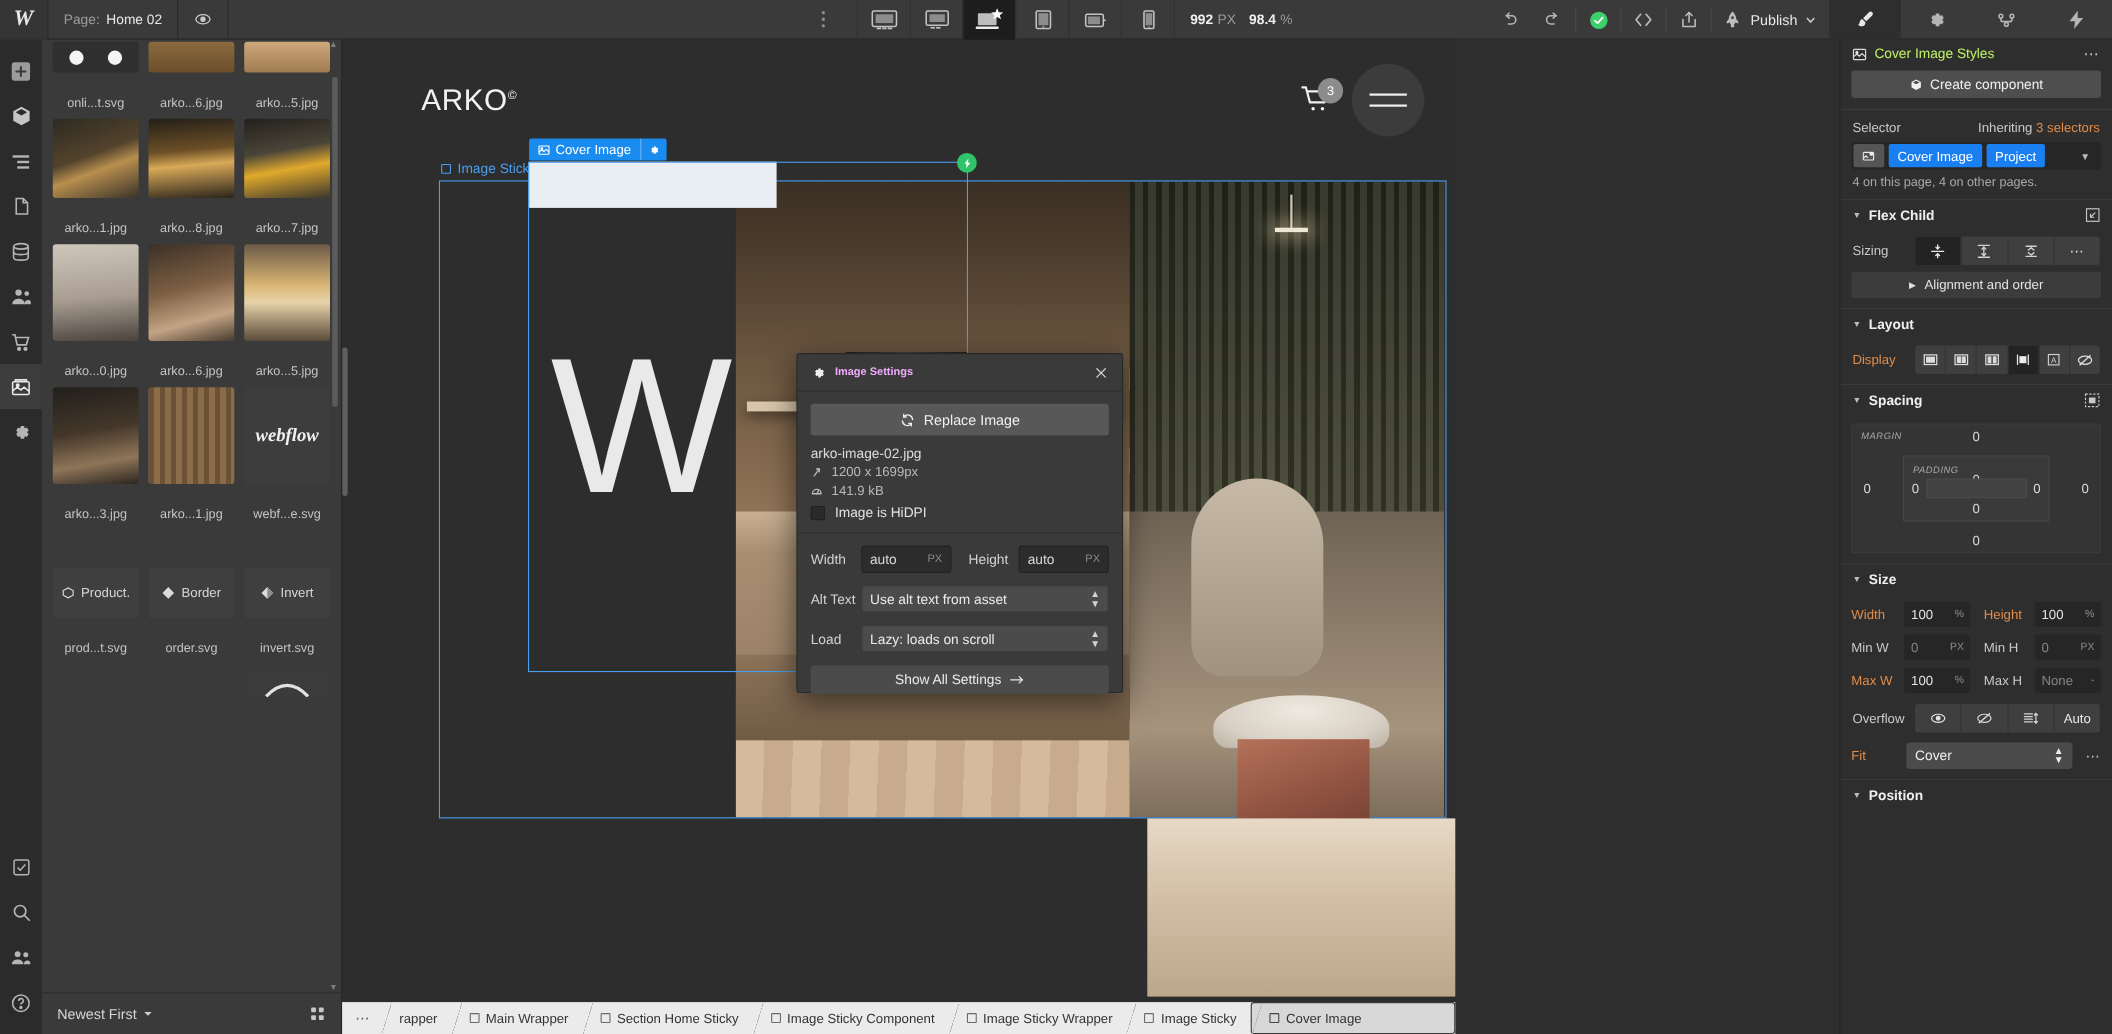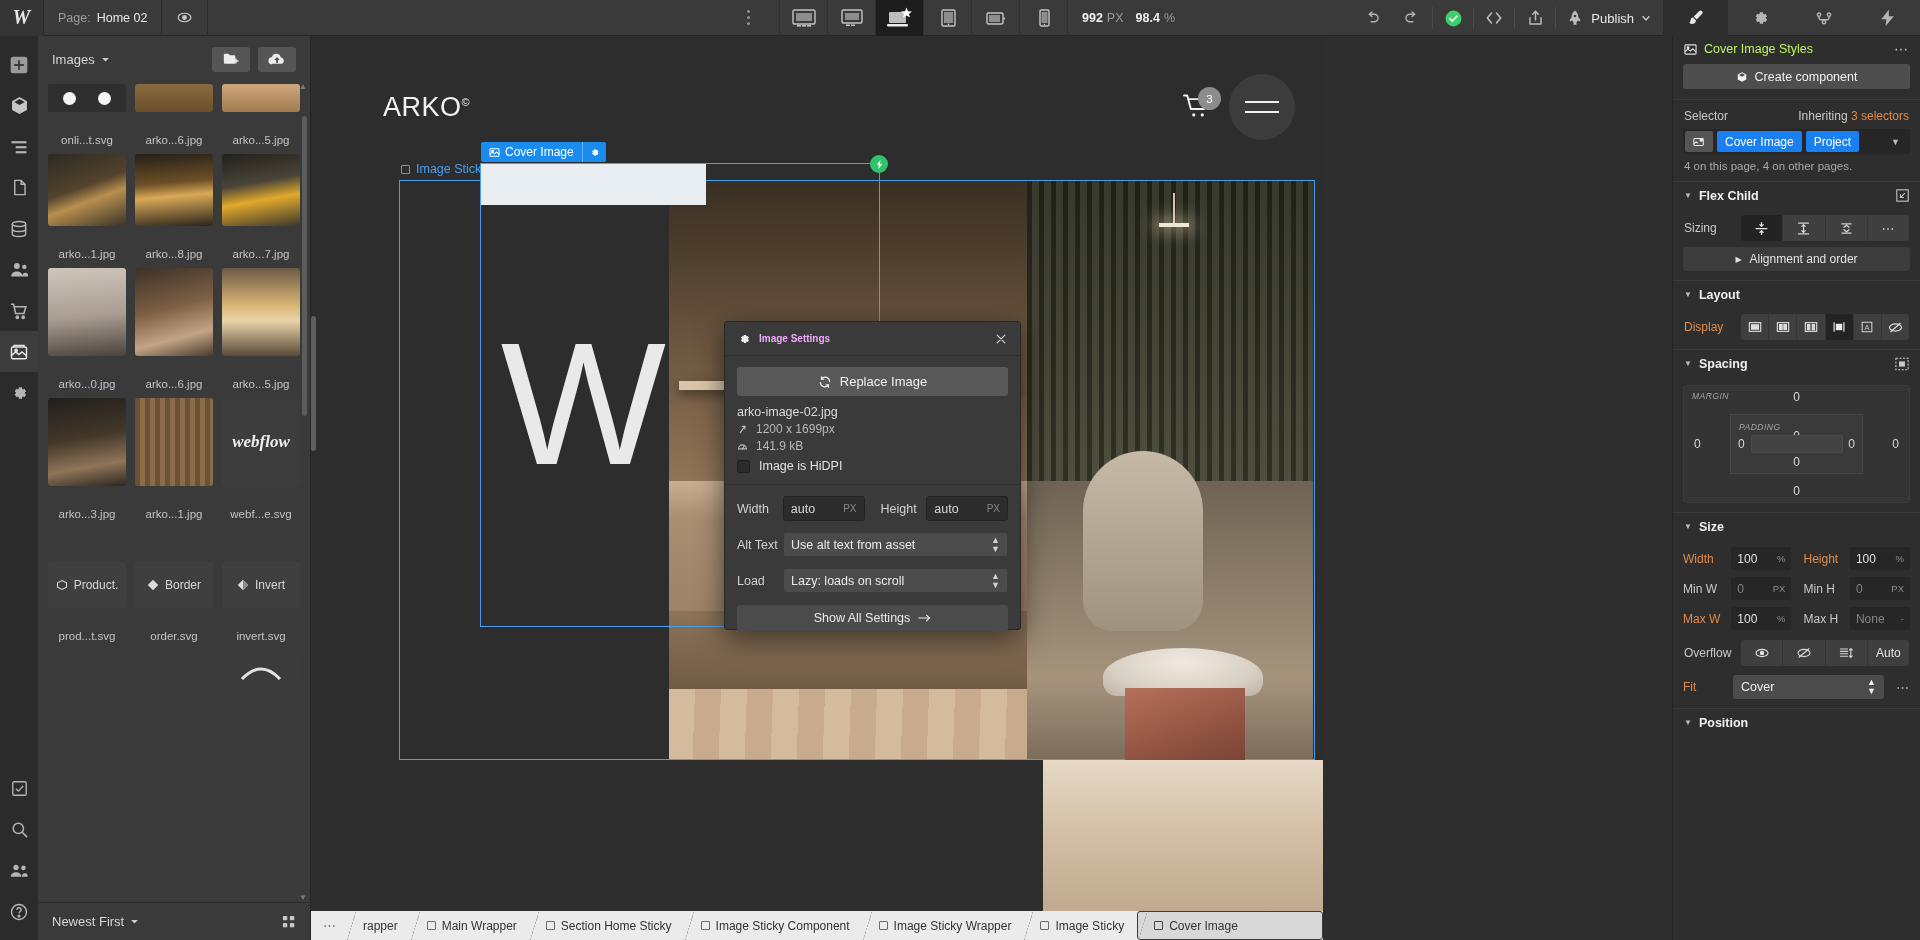--- a/index.html
+++ b/index.html
@@ -163,21 +163,21 @@
   
   .canvas-area {
     position: absolute; left: 311px; top: 36px; width: 1012px; height: 904px;
     background: #2d2d2d; overflow: hidden;
   }
   .canvas-scrollbar {
     position: absolute; left: 0; top: 280px; width: 5px; height: 135px;
     background: #5f5f5f; border-radius: 3px; z-index: 20;
   }
   .site {
-    position: absolute; left: 44px; top: 16px; width: 968px; height: 870px;
+    position: absolute; left: 44px; top: 0; width: 968px; height: 870px;
     background: #2d2d2d;
   }
   .site-nav {
     position: absolute; top: 0; left: 0; width: 968px; height: 110px;
     display: flex; align-items: center; padding: 0 28px;
   }
   .brand {
     font-size: 27px; color: #f2f2f2; letter-spacing: 0.5px;
     font-family: "Liberation Sans", sans-serif;
   }
@@ -722,42 +722,20 @@
     <div class="rail-btn" style="margin-bottom:8px">
       <svg width="20" height="20" viewBox="0 0 24 24" fill="none" stroke="#b5b5b5" stroke-width="1.7">
           <circle cx="12" cy="12" r="9"></circle>
           <path d="M9.6 9.5a2.5 2.5 0 1 1 3.4 2.3c-.7.3-1 .9-1 1.7"></path>
           <circle cx="12" cy="16.7" r="1" fill="#b5b5b5"></circle>
         </svg>
     </div>
   </div>
 
   <div class="assets">
-    <div class="assets-sub">
-      <div class="dropdown-lite">
-        <span>Images</span>
-        <svg width="9" height="9" viewBox="0 0 12 12">
-            <path d="M1.5 4 L6 8.5 L10.5 4" fill="#cfcfcf"></path>
-          </svg>
-      </div>
-      <div class="grow"></div>
-      <div class="sq-btn">
-        <svg width="17" height="15" viewBox="0 0 20 17" fill="#ececec">
-            <path d="M1 3a1.2 1.2 0 0 1 1.2-1.2h4.2L8 3.6h5.2A1.2 1.2 0 0 1 14.4 4.8v7.4A1.2 1.2 0 0 1 13.2 13.4H2.2A1.2 1.2 0 0 1 1 12.2z"></path>
-            <path d="M16 7.2v2.2h2.2v1.6H16v2.2h-1.6V11H12.2V9.4h2.2V7.2z"></path>
-          </svg>
-      </div>
-      <div class="sq-btn">
-        <svg width="18" height="15" viewBox="0 0 22 17" fill="#ececec">
-            <path d="M5.2 14.4a4.4 4.4 0 0 1-.5-8.8A5.6 5.6 0 0 1 15.6 6a3.9 3.9 0 0 1 .6 7.7l-.4.04H5.2z"></path>
-            <path d="M11 5.5 L14.4 9.2 H7.6z" fill="#555"></path>
-            <rect x="9.8" y="8.6" width="2.4" height="4" fill="#555"></rect>
-          </svg>
-      </div>
-    </div>
 
     <div class="assets-grid-wrap">
       <div class="assets-grid">
 
         <div class="asset-cell">
           <div class="asset-thumb" style="height:28px;background:#2f2f2f;display:flex;align-items:center;justify-content:center;gap:22px">
             <span style="width:13px;height:13px;border-radius:50%;background:#f4f4f4;display:block"></span>
             <span style="width:13px;height:13px;border-radius:50%;background:#f4f4f4;display:block"></span>
           </div>
           <div class="asset-name">onli...t.svg</div>

